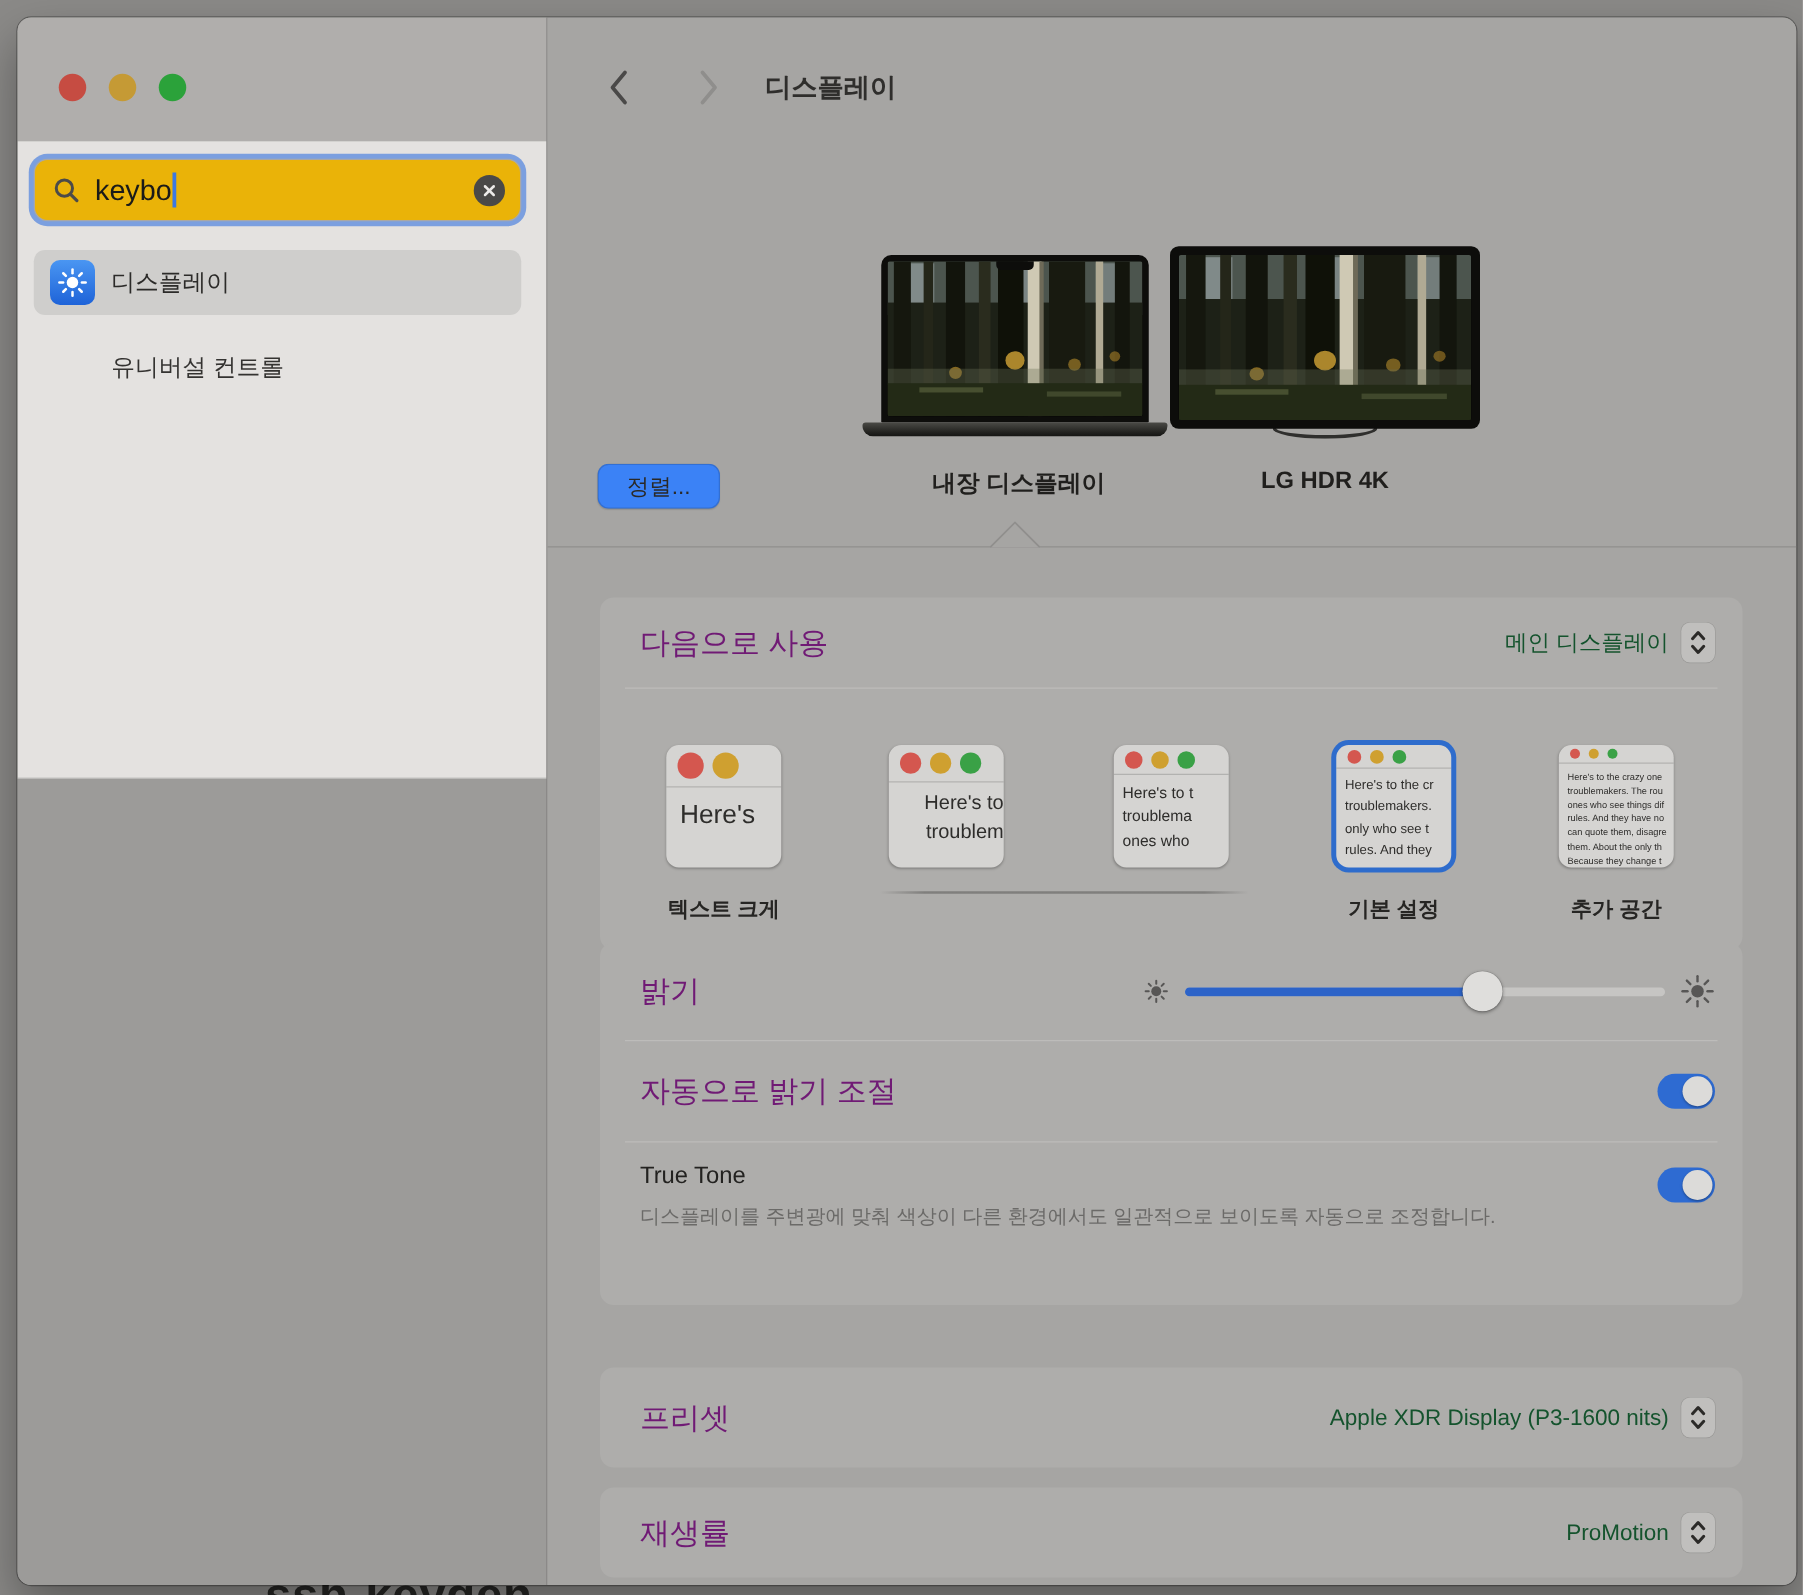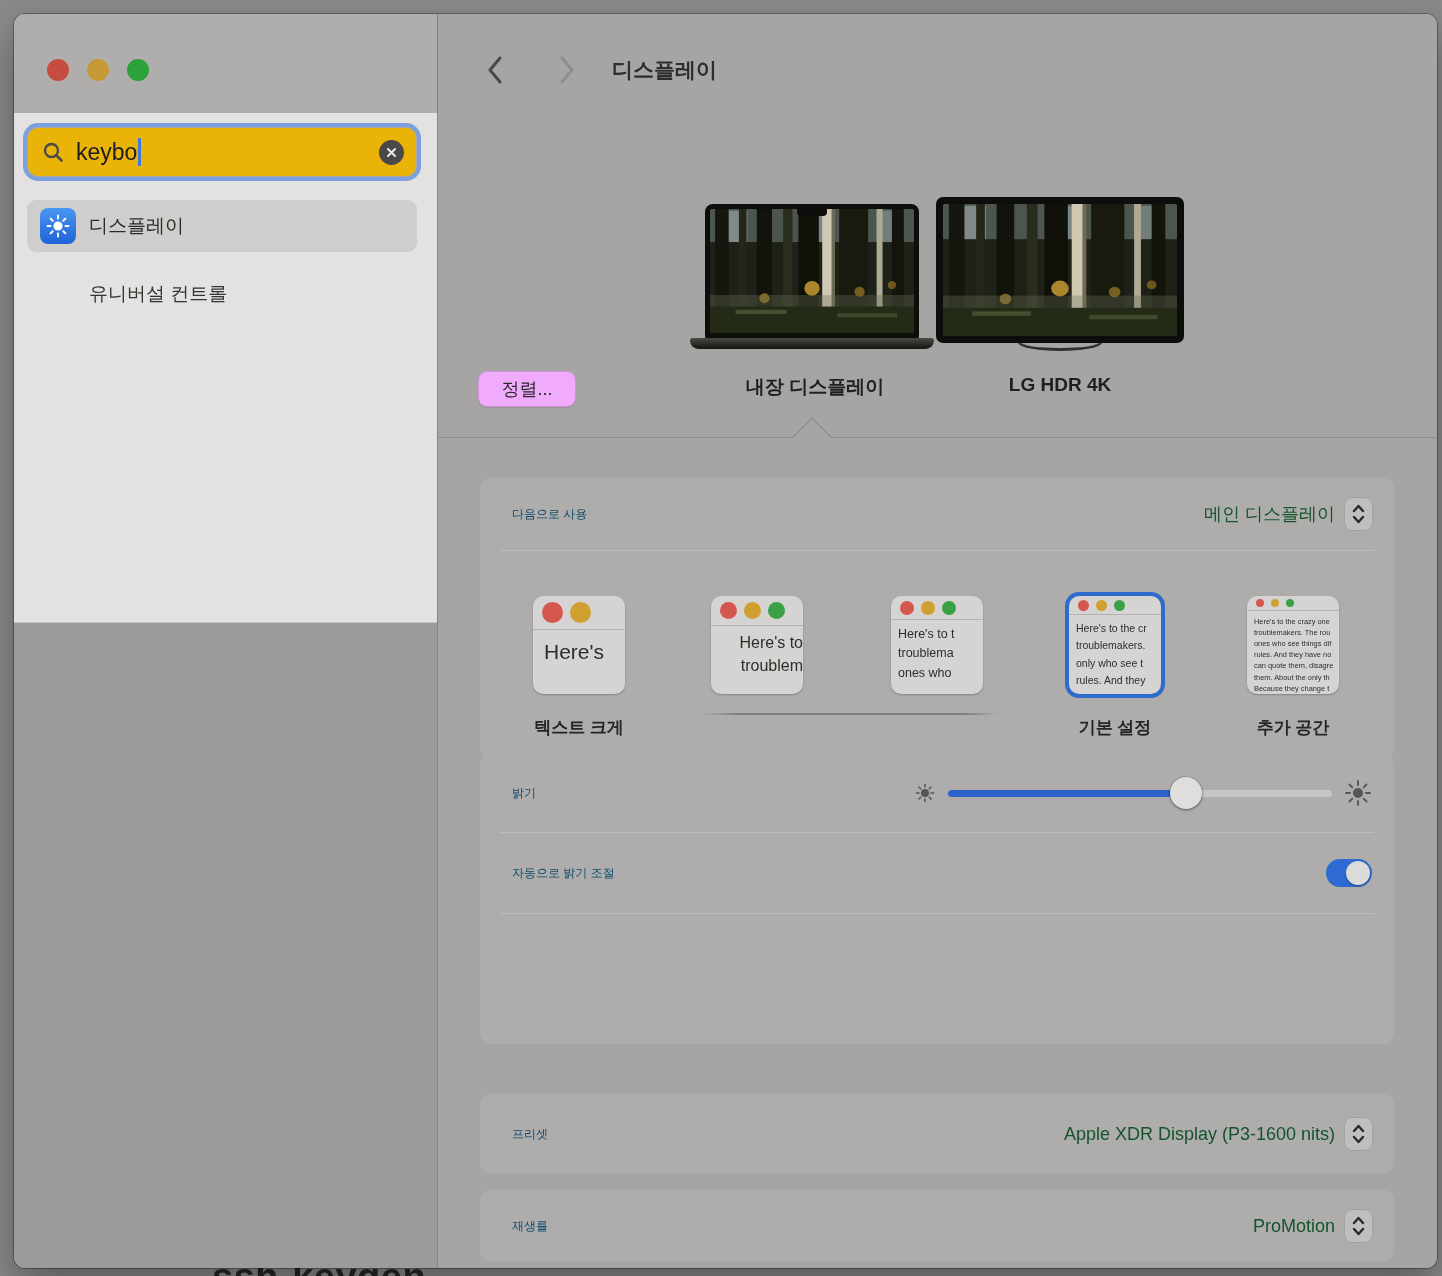--- a/index.html
+++ b/index.html
@@ -86,37 +86,37 @@
     border:3px solid #2f2f2d; border-top-color:transparent; border-radius:50%;
   }
   .wallpaper { width:100%; height:100%; display:block; border-radius:2px; }
 
   .display-label { position:absolute; top:360px; width:250px; text-align:center;
     font-size:19px; font-weight:bold; color:#201f1d; }
   .lbl-laptop { left:252px; } .lbl-monitor { left:497px; }
 
   .arrange-btn {
     position:absolute; left:40px; top:357px; width:98px; height:36px;
-    background:#f0abfc; border:1px solid rgba(0,0,0,.14); border-radius:9px;
+    background:#3b82f6; border:1px solid rgba(0,0,0,.14); border-radius:9px;
     display:flex; align-items:center; justify-content:center;
     font-size:18px; color:#2a2927; box-shadow:0 1px 1px rgba(0,0,0,.12);
   }
 
   .section-hr { position:absolute; left:0; right:0; top:423px; border-top:1px solid #908f8d; }
   .callout-tri { position:absolute; left:354px; top:403px; width:40px; height:21px; }
 
   
   .card { position:absolute; left:42px; width:914px; background:#aeadab; border-radius:11px; }
   .card1 { top:464px; height:282px; }
   .card2 { top:740px; height:290px; }
   .card3 { top:1080px; height:80px; }
   .card4 { top:1176px; height:72px; }
 
   .row { display:flex; align-items:center; padding:0 22px 0 32px; }
-  .row-label { font-size:12px; color:#0c4a6e; }
+  .row-label { font-size:24px; color:#701a75; }
   .row-right { margin-left:auto; display:flex; align-items:center; gap:10px; }
   .pop-value { font-size:18px; color:#14532d; }
   .stepper {
     width:27px; height:32px; border-radius:7px; background:#c0bfbd;
     display:flex; align-items:center; justify-content:center;
     box-shadow:0 0 0 .5px rgba(0,0,0,.12);
   }
   .hr-inset { margin:0 20px; border-top:1px solid #bdbcba; }
 
   
@@ -397,20 +397,27 @@
       <div class="hr-inset"></div>
       <div class="row" style="height:80px;">
         <span class="row-label">자동으로 밝기 조절</span>
         <div class="row-right">
           <div class="toggle">
             <div class="knob"></div>
           </div>
         </div>
       </div>
       <div class="hr-inset"></div>
+      <div class="truetone">
+        <div class="tt-title">True Tone</div>
+        <div class="tt-desc">디스플레이를 주변광에 맞춰 색상이 다른 환경에서도 일관적으로 보이도록 자동으로 조정합니다.</div>
+        <div class="toggle tt-toggle">
+          <div class="knob"></div>
+        </div>
+      </div>
     </div>
 
     <div class="card card3">
       <div class="row" style="height:80px;">
         <span class="row-label">프리셋</span>
         <div class="row-right">
           <span class="pop-value">Apple XDR Display (P3-1600 nits)</span>
           <div class="stepper">
             <svg width="13" height="20" viewBox="0 0 13 20">
               <polyline points="2,7 6.5,2 11,7" fill="none" stroke="#2b2a28" stroke-width="2.4" stroke-linecap="round" stroke-linejoin="round"></polyline>

